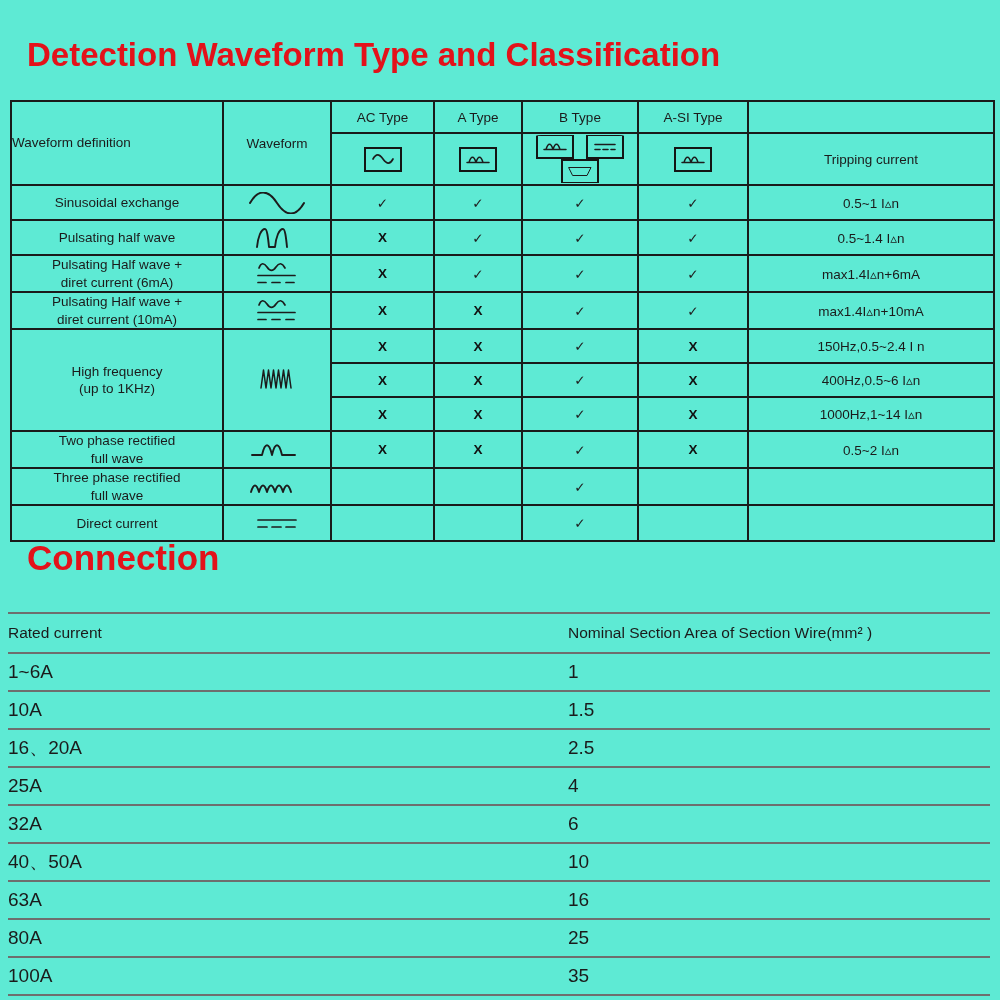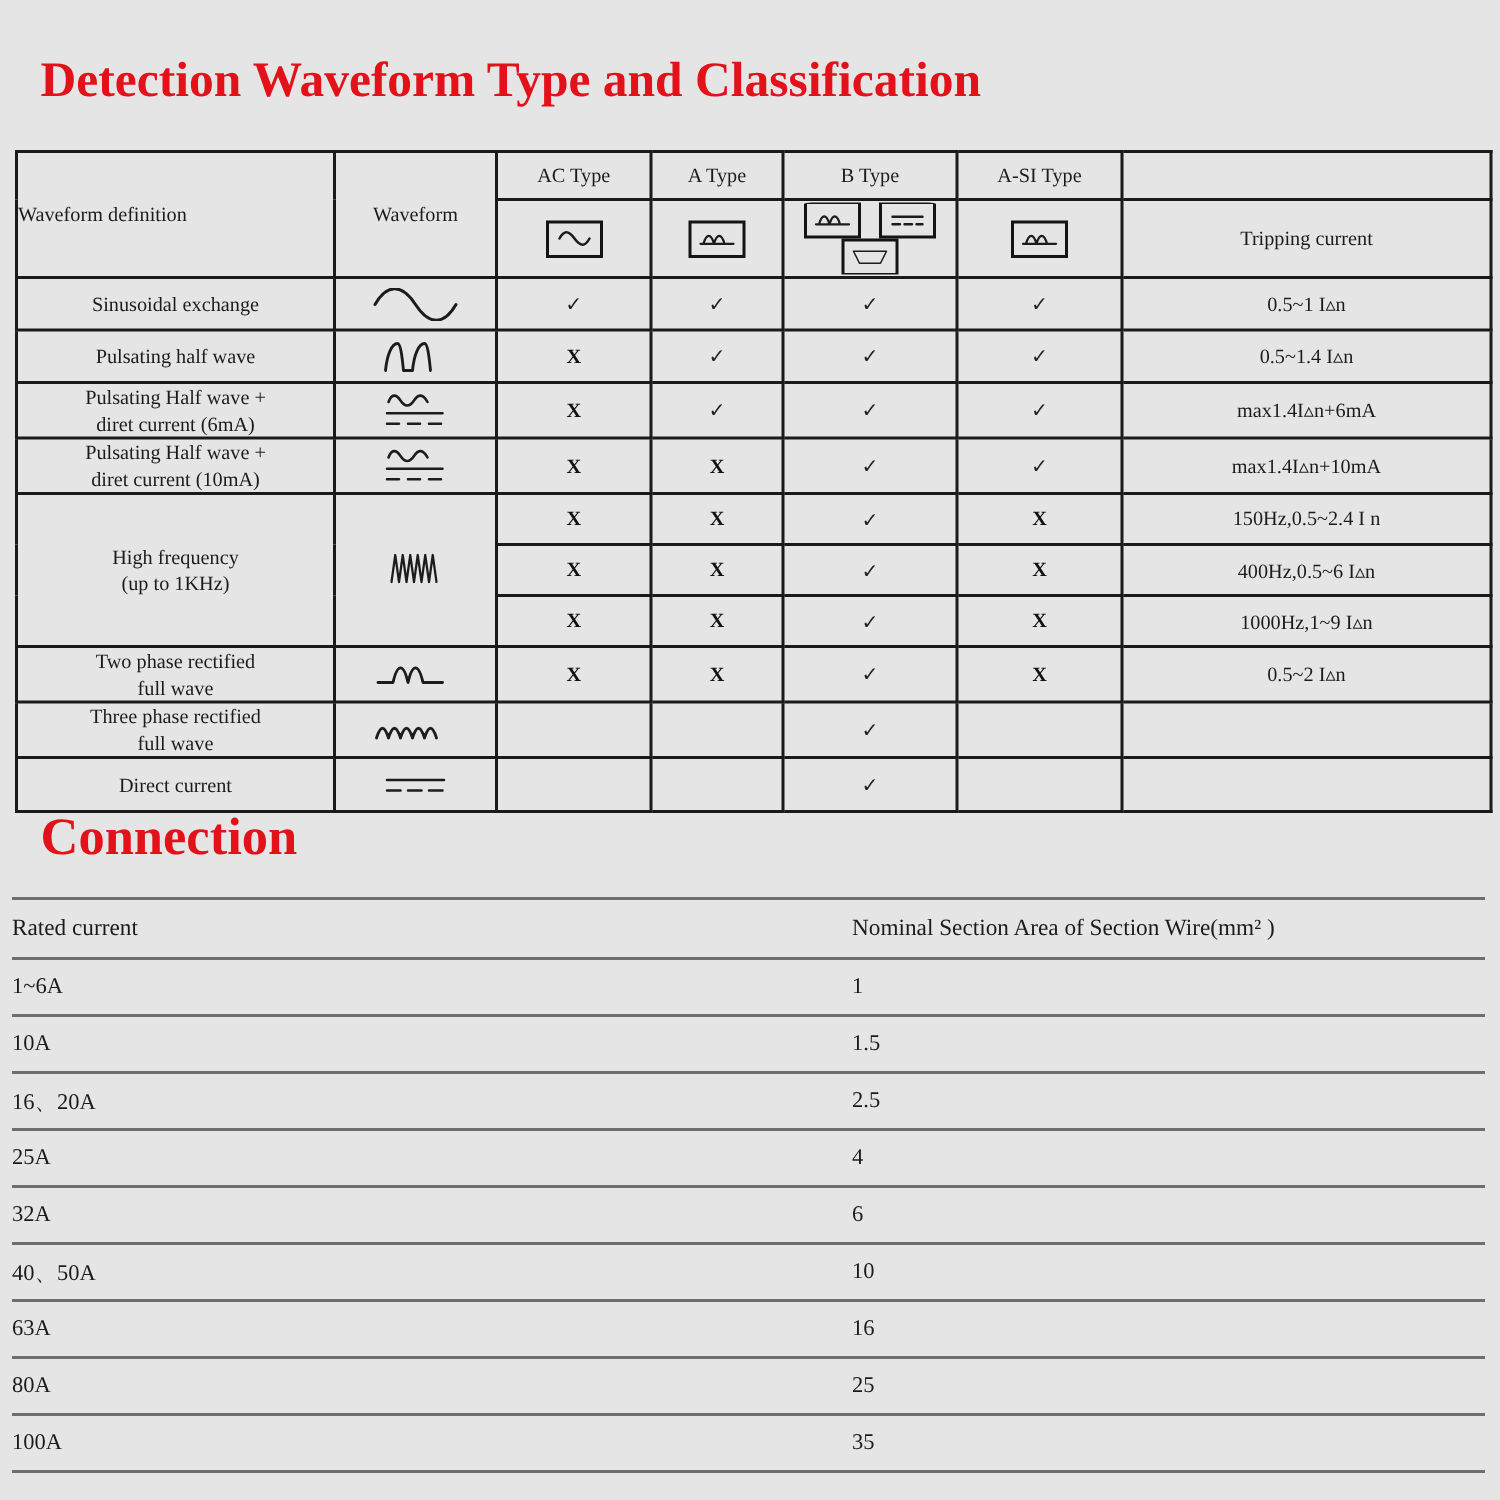--- a/index.html
+++ b/index.html
@@ -1,18 +1,18 @@
 <!DOCTYPE html>
 <html><head>
 <meta charset="utf-8">
 <style>
   html,body{margin:0;padding:0;background:#fff;}
   .page{
-    position:relative;width:1000px;height:1000px;background:#e5e5e5;
-    font-family:Liberation Serif, serif;color:#1b1b1b;overflow:hidden;
+    position:relative;width:1000px;height:1000px;background:#5eead4;
+    font-family:Liberation Sans, sans-serif;color:#1b1b1b;overflow:hidden;
   }
   .sec-title{
     position:absolute;left:27px;margin:0;color:#e3121a;font-weight:700;
     letter-spacing:0px;
   }
   #title1{top:36px;font-size:33px;}
   #title2{top:538px;font-size:35px;}
 
   
   table.wave{
@@ -34,25 +34,25 @@
   .trip{font-size:13px;}
   .iconbox{
     display:inline-flex;align-items:center;justify-content:center;
     width:34px;height:21px;border:2px solid #141414;margin:0 4px;vertical-align:middle;
   }
   svg.wv{display:block;margin:0 auto;}
   svg.wv path,svg.wv polyline{stroke:#1c1c1c;fill:none;stroke-linecap:round;stroke-linejoin:round;}
 
   
   table.conn{
-    position:absolute;left:8px;top:598px;width:982px;
+    position:absolute;left:8px;top:612px;width:982px;
     border-collapse:collapse;table-layout:fixed;
   }
   table.conn td{
-    border-bottom:2px solid #6e6e6e;font-size:15px;vertical-align:middle;
+    border-bottom:2px solid #6e6e6e;font-size:19px;vertical-align:middle;
     padding:0;height:36px;
   }
   table.conn tr.chead td{border-top:2px solid #6e6e6e;height:38px;font-size:15.5px;}
   td.c1{padding-left:27px;}
 </style>
 </head>
 <body>
 
 <div class="page">
 
@@ -199,21 +199,21 @@
       <td class="mk-cross">X</td>
       <td class="mk-check">✓</td>
       <td class="mk-cross">X</td>
       <td class="trip">400Hz,0.5~6 I▵n</td>
     </tr>
     <tr class="rs">
       <td class="mk-cross">X</td>
       <td class="mk-cross">X</td>
       <td class="mk-check">✓</td>
       <td class="mk-cross">X</td>
-      <td class="trip">1000Hz,1~9 I▵n</td>
+      <td class="trip">1000Hz,1~14 I▵n</td>
     </tr>
 
     <tr class="rt">
       <td class="def">Two phase rectified
 full wave</td>
       <td>
         <svg class="wv" width="64" height="22" viewBox="0 0 64 22">
               <path d="M7,16 H17 C20,3 24,3 27,16 C30,3 34,3 37,16 H50" stroke-width="1.9"></path>
             </svg>
       </td>

